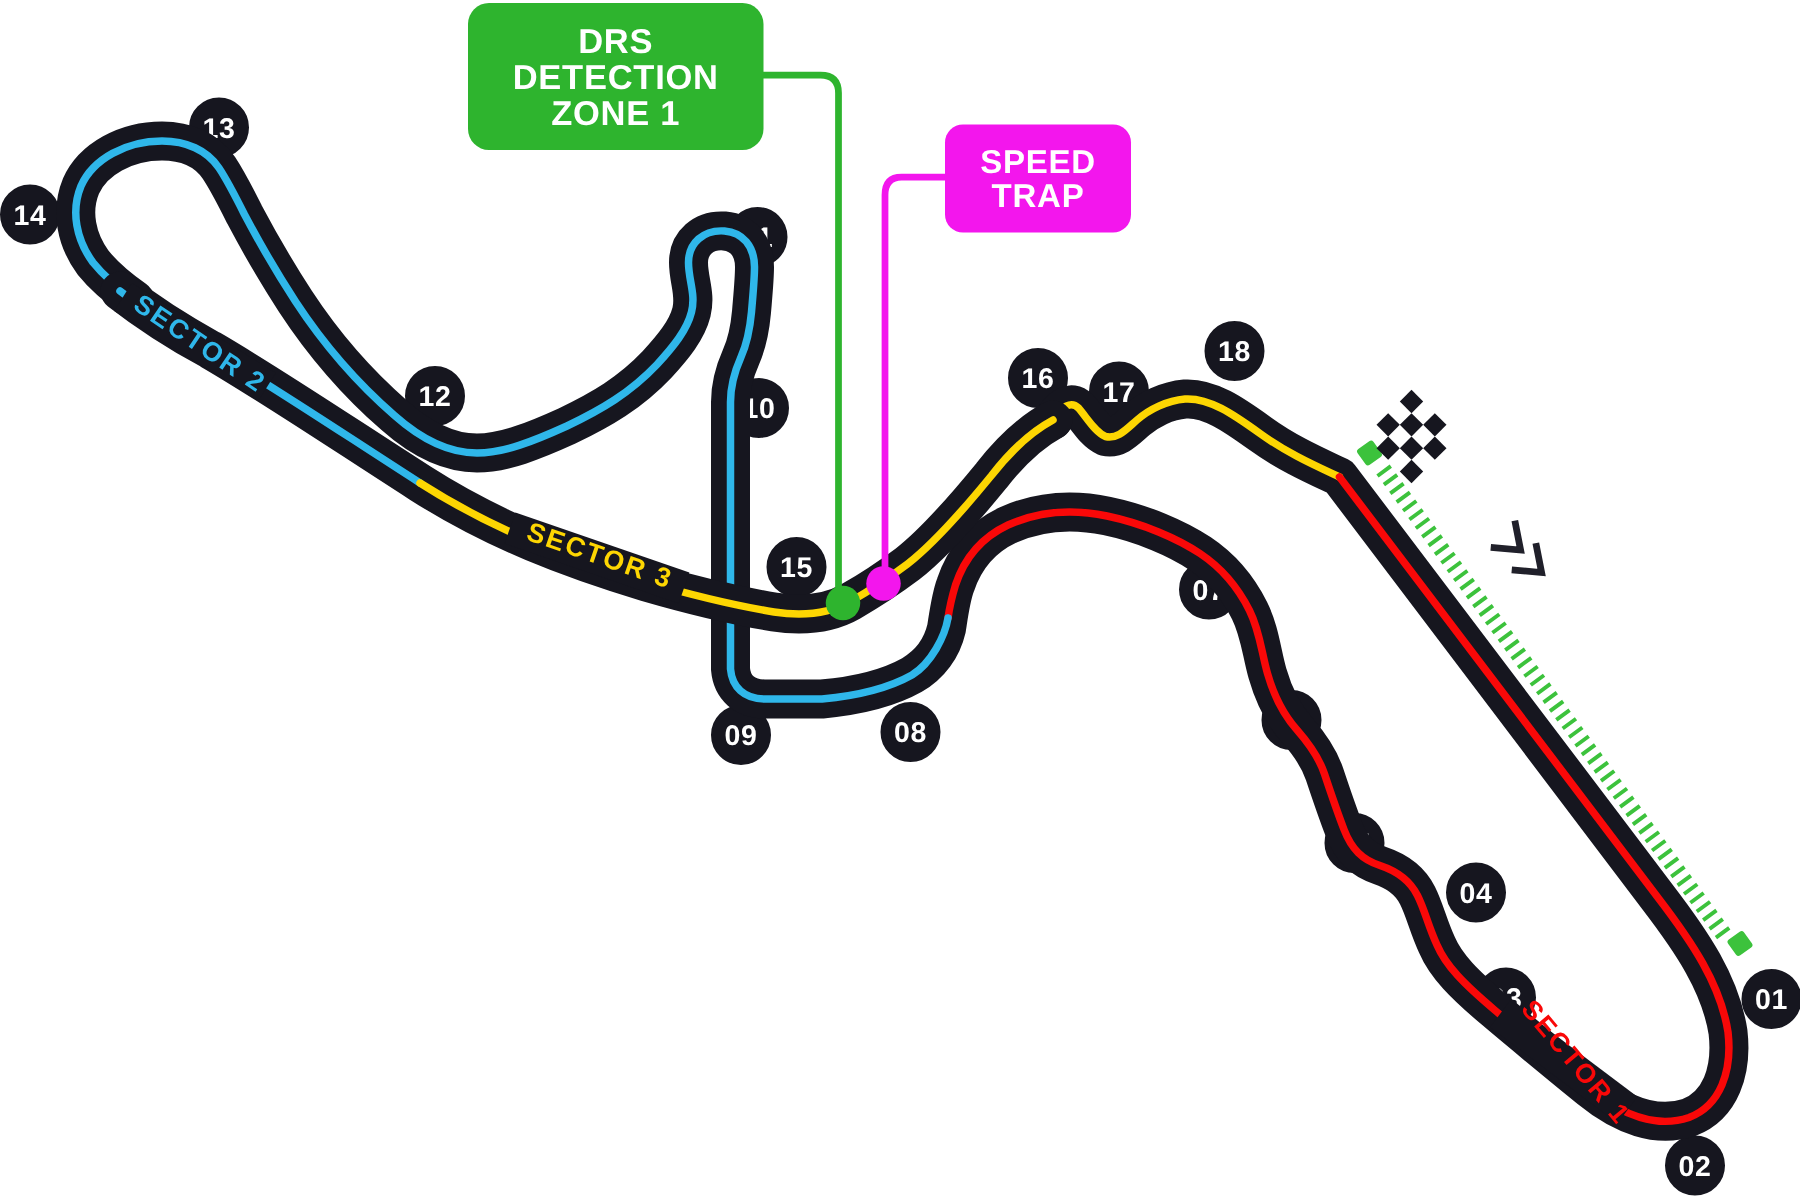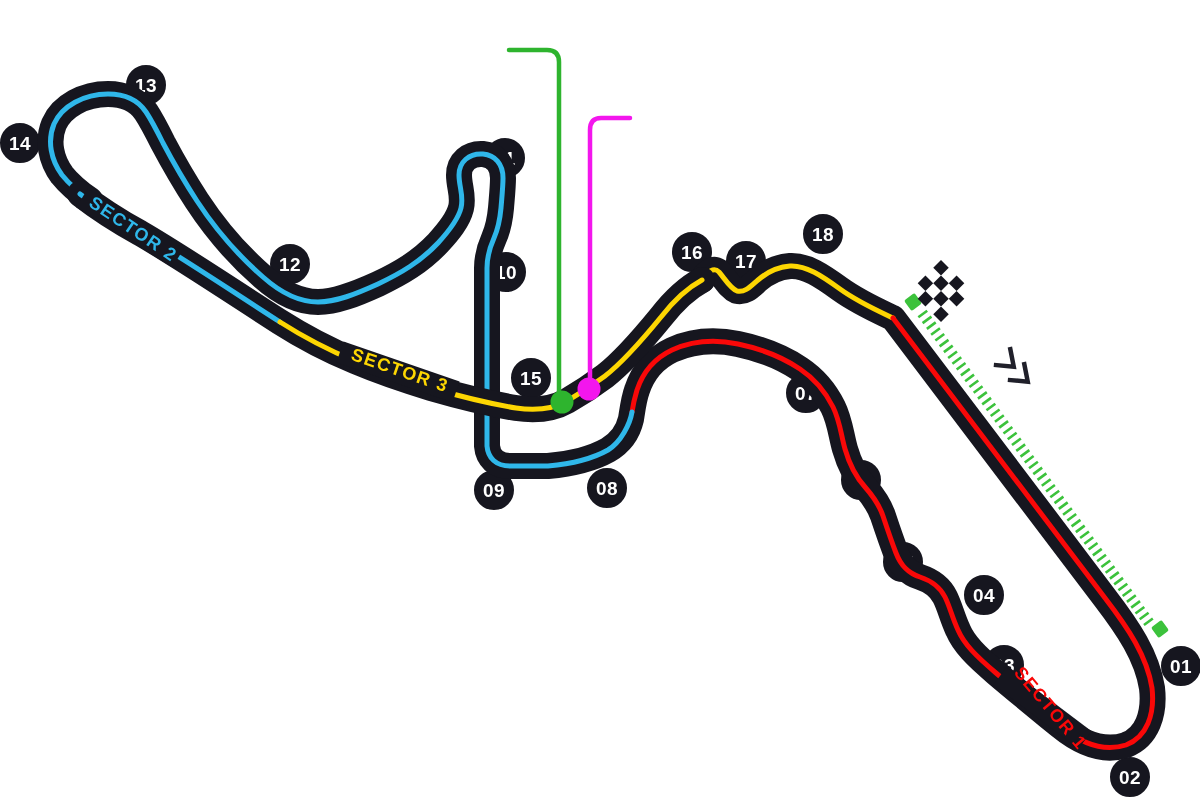--- a/index.html
+++ b/index.html
@@ -216,13 +216,18 @@
       <polyline class="chevron" points="-15,-12 1,0 -15,12" transform="translate(1027,381) rotate(42)"></polyline>
     </g>
 
     <path class="connector-green" d="M509,50 L547,50 Q559,50 559,62 L559,394"></path>
     <path class="connector-magenta" d="M630,118 L601,118 Q590,118 590,130 L590,381"></path>
 
     <circle class="dot-green" cx="562" cy="402" r="11.5"></circle>
     <circle class="dot-magenta" cx="589" cy="389" r="11.5"></circle>
   </svg>
 
+  <div class="callout drs">DRS
+DETECTION
+ZONE 1</div>
+  <div class="callout trap">SPEED
+TRAP</div>
 </div>
 
 </body></html>

